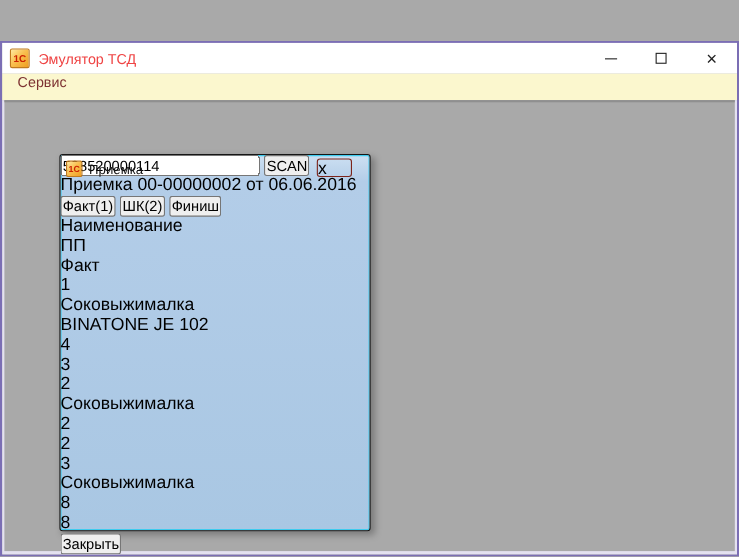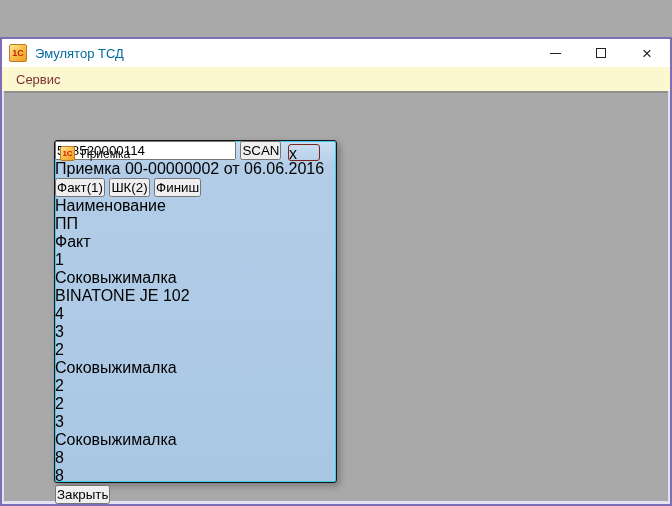--- a/index.html
+++ b/index.html
@@ -6,28 +6,28 @@
   html,body { width:672px; height:506px; font-family:"Liberation Sans", sans-serif; }
   body { position:relative; background:#A9A9A9; overflow:hidden; }
 
   .window { position:absolute; inset:0; box-shadow: inset 0 0 0 2px #7B6EB4; margin-top: 37px; }
   .chrome { position:absolute; inset:2px; display:flex; flex-direction:column; }
 
   .titlebar { height:28px; background:#FFFFFF; display:flex; align-items:center; padding:0 0 0 7px; flex:0 0 auto; }
   .icon1c { width:18px; height:18px; border:1px solid #C07A1E; border-radius:2px;
             background:linear-gradient(135deg,#FFE9A0 0%,#F9C050 45%,#EF9E20 100%);
             color:#CC2200; font-weight:bold; font-size:9px; display:flex; align-items:center; justify-content:center; flex:0 0 auto; }
-  .app-title { margin-left:8px; font-size:13px; color:#0369a1; }
+  .app-title { margin-left:8px; font-size:13px; color:#ef4444; }
   .win-controls { margin-left:auto; display:flex; height:100%; }
   .wbtn { width:46px; height:100%; display:flex; align-items:center; justify-content:center; cursor:default; }
   .glyph-min { width:11px; height:0; border-top:1px solid #222; display:block; }
   .glyph-max { width:10px; height:10px; border:1px solid #222; display:block; }
   .glyph-close { font-size:17px; font-weight:300; color:#222; line-height:1; }
 
-  .menubar { height:24px; background:#FBF7CE; display:flex; align-items:center; padding:0 14px; flex:0 0 auto; }
+  .menubar { height:24px; background:#FBF7CE; display:flex; padding:0 14px; flex:0 0 auto; }
   .menu-item { font-size:13px; color:#7D3232; }
 
   .frame { flex:1 1 auto; background:#E4E1F0; padding:0 2px 3px; }
   .workspace { width:100%; height:100%; background:#A9A9A9; border-top:2px solid #8F8F8F; }
 
   
   .dialog { position:absolute; left:54px; top:103px; width:283px; height:343px; z-index:10;
             border:1px solid #161616; border-radius:3px;
             background:linear-gradient(180deg,#CDE0F2 0%,#B3CDE8 24px,#A9C7E3 100%);
             box-shadow: inset 0 0 0 1px #3ECBEE, 3px 3px 7px rgba(0,0,0,0.28); }

